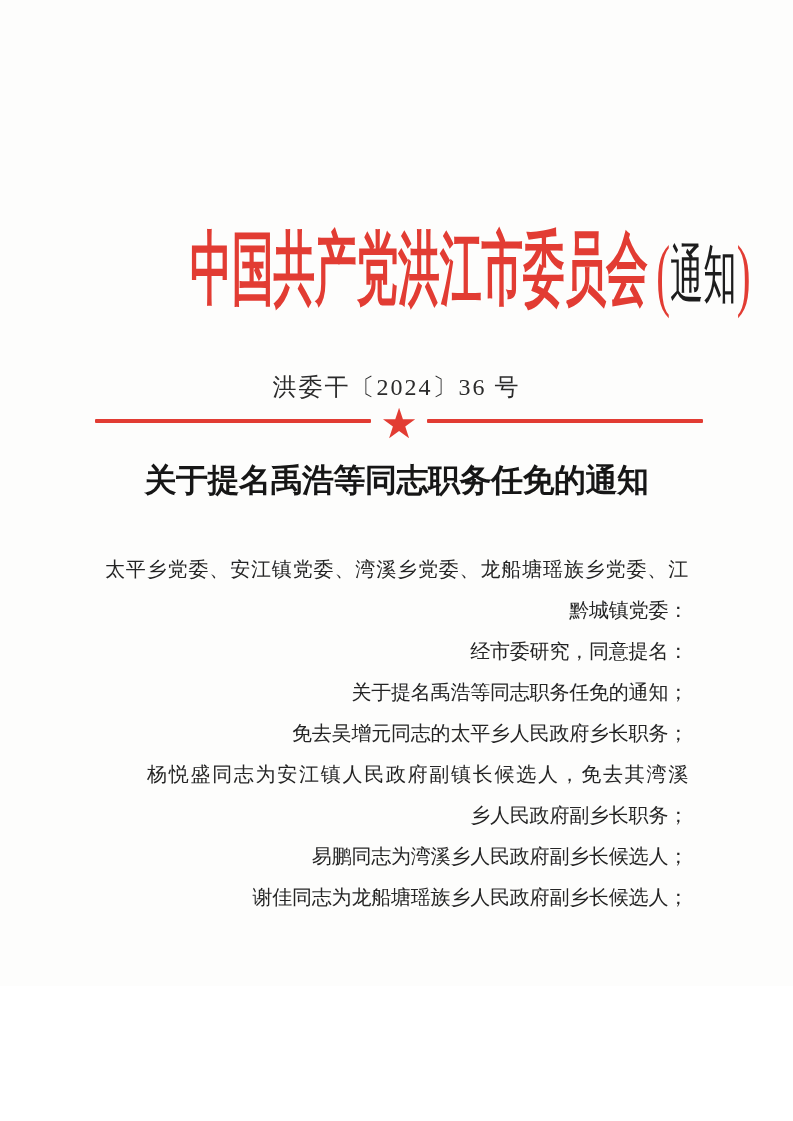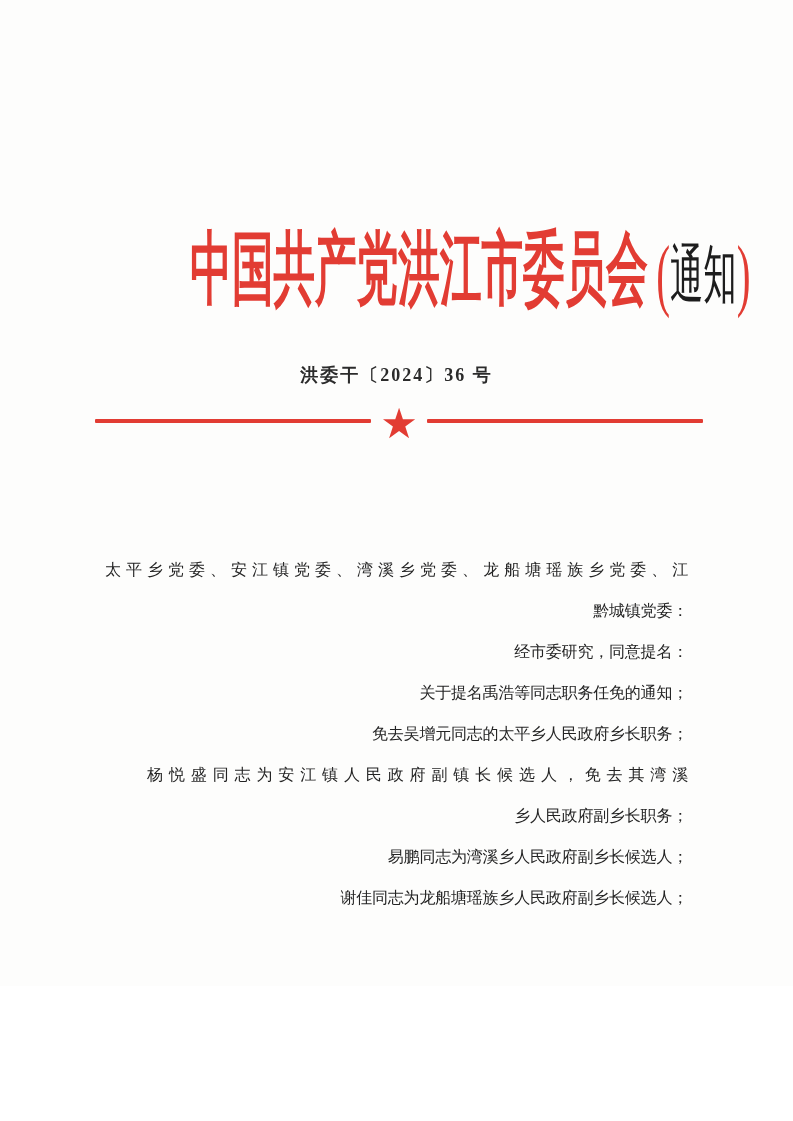--- a/index.html
+++ b/index.html
@@ -21,23 +21,23 @@
     position: absolute; top: 220px; left: 0; width: 100%;
     text-align: center; white-space: nowrap;
     font-size: 80px; line-height: 98px; font-weight: bold;
     transform: scaleX(0.52); transform-origin: 50% 50%;
   }
   .org-name { color: var(--red); }
   .doc-type-group { margin-left: 16px; color: #1d1d1d; font-weight: normal; font-size: 64px; }
   .paren { color: var(--red); font-size: 1.25em; font-weight: normal; vertical-align: -0.06em; }
   
   .doc-number {
-    position: absolute; top: 360px; left: 0; width: 100%;
-    text-align: center; font-size: 18px; line-height: 30px;
-    letter-spacing: 2px; color: #2b2b2b; font-weight: bold;
+    position: absolute; top: 372px; left: 0; width: 100%;
+    text-align: center; font-size: 24px; line-height: 30px;
+    letter-spacing: 2px; color: #2b2b2b;
   }
   
   .rule-row {
     position: absolute; top: 402px; left: 95px; width: 608px; height: 38px;
     display: flex; align-items: center;
   }
   .rule-seg { flex: 1; height: 4px; background: var(--red); border-radius: 1px; }
   .rule-star {
     color: var(--red); font-size: 42px; line-height: 1;
     margin: 0 9px; transform: translateY(3px);
@@ -45,21 +45,21 @@
   }
   
   .doc-title {
     position: absolute; top: 458px; left: 0; width: 100%;
     text-align: center; font-size: 32px; line-height: 44px;
     font-weight: bold; color: #161616; letter-spacing: -0.5px;
   }
   
   .body-block {
     position: absolute; top: 549px; left: 105px; width: 583px;
-    font-size: 16px; line-height: 41px; color: #242424;
+    font-size: 20px; line-height: 41px; color: #242424;
     letter-spacing: -0.2px;
   }
   .body-line { min-height: 41px; text-align: right; }
   .body-line.indent { text-indent: 42px; }
   .body-line.fill { text-align: justify; text-align-last: justify; }
   
   .page-number {
     position: absolute; top: 1005px; left: 0; width: 688px;
     text-align: right; font-size: 19px; letter-spacing: 2px; color: #383838;
   }
@@ -74,20 +74,21 @@
   </div>
 
   <div class="doc-number">洪委干〔2024〕36 号</div>
 
   <div class="rule-row">
     <span class="rule-seg"></span>
     <span class="rule-star">★</span>
     <span class="rule-seg"></span>
   </div>
 
+  <h1 class="doc-title">关于提名禹浩等同志职务任免的通知</h1>
 
   <main class="body-block">
 
   <div class="body-line fill">太平乡党委、安江镇党委、湾溪乡党委、龙船塘瑶族乡党委、江</div>
       <div class="body-line">黔城镇党委：</div>
       <div class="body-line indent">经市委研究，同意提名：</div>
       <div class="body-line indent">关于提名禹浩等同志职务任免的通知；</div>
       <div class="body-line indent">免去吴增元同志的太平乡人民政府乡长职务；</div>
       <div class="body-line indent fill">杨悦盛同志为安江镇人民政府副镇长候选人，免去其湾溪</div>
       <div class="body-line">乡人民政府副乡长职务；</div>

